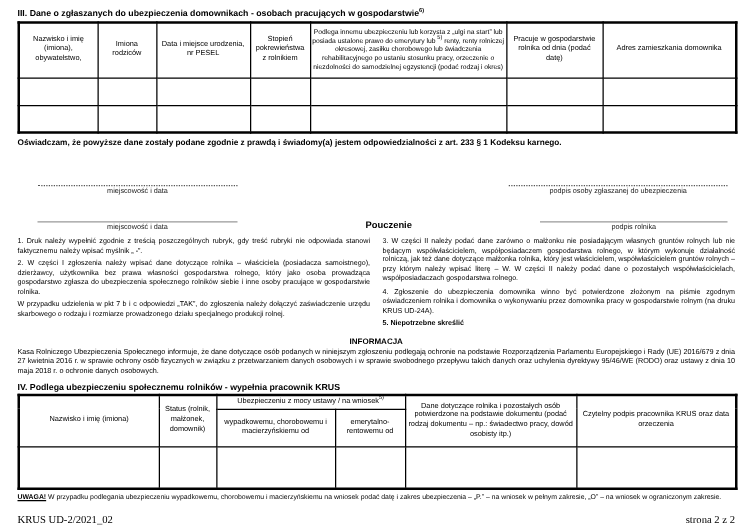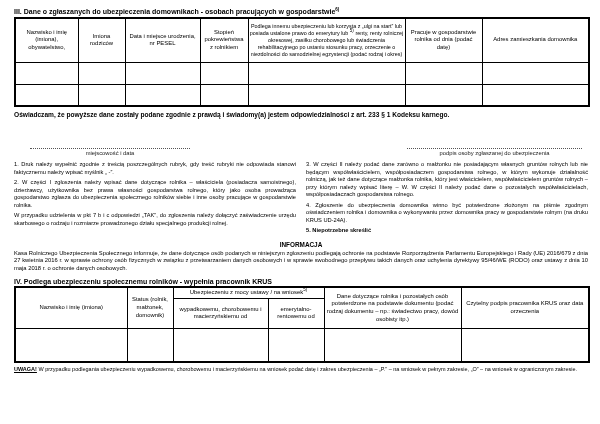--- a/index.html
+++ b/index.html
@@ -114,20 +114,31 @@
     <div class="sig">
       <div class="line w160"></div>
       <div class="lbl">miejscowość i data</div>
     </div>
     <div class="sig">
       <div class="line w170"></div>
       <div class="lbl">podpis osoby zgłaszanej do ubezpieczenia</div>
     </div>
   </div>
 
+  <div class="sigrow sigrow2">
+    <div class="sig">
+      <div class="line w160 solid"></div>
+      <div class="lbl">miejscowość i data</div>
+    </div>
+    <div class="p-heading">Pouczenie</div>
+    <div class="sig">
+      <div class="line w150 solid"></div>
+      <div class="lbl">podpis rolnika</div>
+    </div>
+  </div>
 
   <div class="pbody">
     <div class="pcol">
       <p>1. Druk należy wypełnić zgodnie z treścią poszczególnych rubryk, gdy treść rubryki nie odpowiada stanowi faktycznemu należy wpisać myślnik „ -”.</p>
       <p>2. W części I zgłoszenia należy wpisać dane dotyczące rolnika – właściciela (posiadacza samoistnego), dzierżawcy, użytkownika bez prawa własności gospodarstwa rolnego, który jako osoba prowadząca gospodarstwo zgłasza do ubezpieczenia społecznego rolników siebie i inne osoby pracujące w gospodarstwie rolnika.</p>
       <p>W przypadku udzielenia w pkt 7 b i c odpowiedzi „TAK”, do zgłoszenia należy dołączyć zaświadczenie urzędu skarbowego o rodzaju i rozmiarze prowadzonego działu specjalnego produkcji rolnej.</p>
     </div>
     <div class="pcol">
       <p>3. W części II należy podać dane zarówno o małżonku nie posiadającym własnych gruntów rolnych lub nie będącym współwłaścicielem, współposiadaczem gospodarstwa rolnego, w którym wykonuje działalność rolniczą, jak też dane dotyczące małżonka rolnika, który jest właścicielem, współwłaścicielem gruntów rolnych – przy którym należy wpisać literę – W. W części II należy podać dane o pozostałych współwłaścicielach, współposiadaczach gospodarstwa rolnego.</p>
       <p>4. Zgłoszenie do ubezpieczenia domownika winno być potwierdzone złożonym na piśmie zgodnym oświadczeniem rolnika i domownika o wykonywaniu przez domownika pracy w gospodarstwie rolnym (na druku KRUS UD-24A).</p>
@@ -171,14 +182,18 @@
           <td></td>
       </tr>
     </tbody>
   </table>
 
   <p class="uwaga">
     <span class="uwaga-lbl">UWAGA!</span>
     <span>W przypadku podlegania ubezpieczeniu wypadkowemu, chorobowemu i macierzyńskiemu na wniosek podać datę i zakres ubezpieczenia – „P.” – na wniosek w pełnym zakresie, „O” – na wniosek w ograniczonym zakresie.</span>
   </p>
 
+  <div class="footer">
+    <span>KRUS UD-2/2021_02</span>
+    <span>strona 2 z 2</span>
+  </div>
 
 </div>
 
 </body></html>

